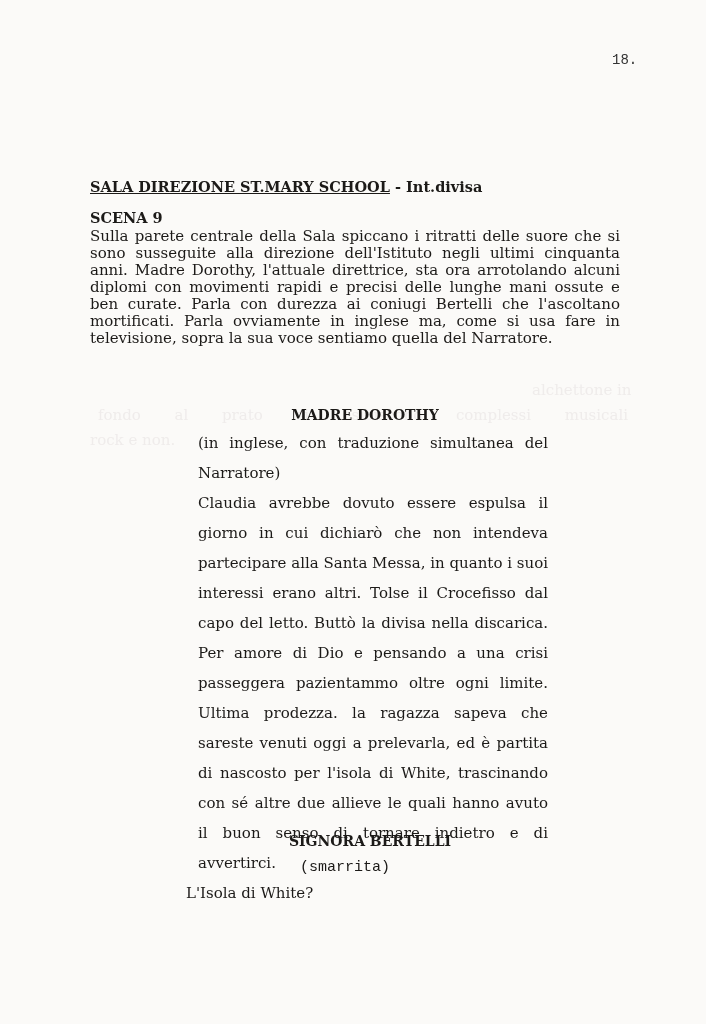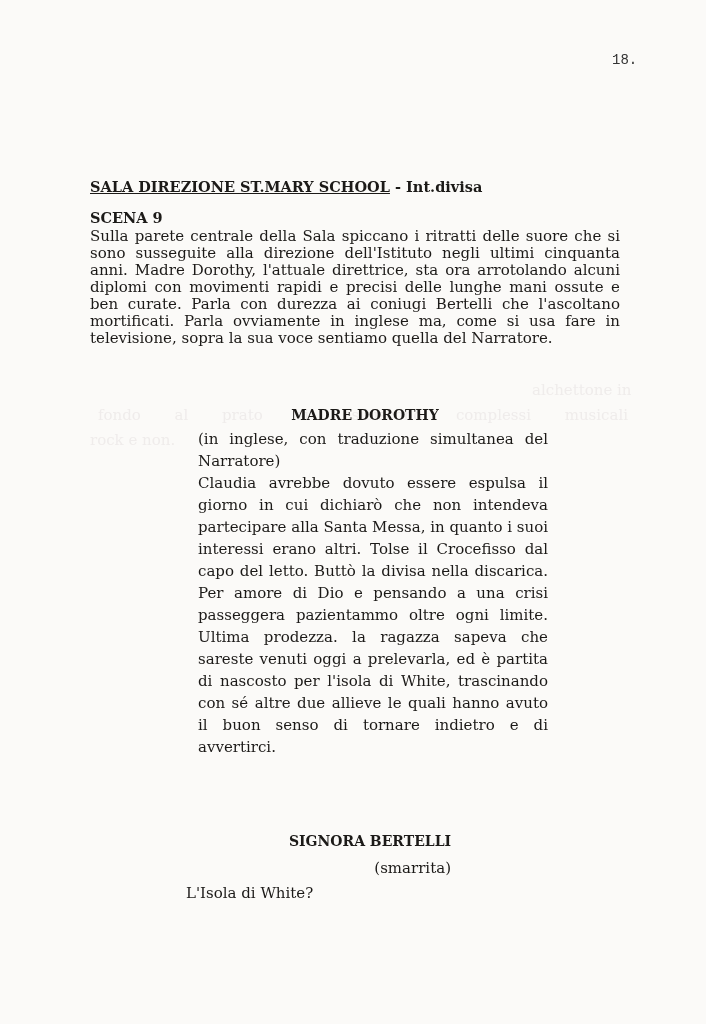--- a/index.html
+++ b/index.html
@@ -30,25 +30,25 @@
   .ghost {
     position: absolute; color: #efeceb; font-size: 15px;
     pointer-events: none;
   }
   .speaker {
     position: absolute; font-weight: bold; font-size: 14px;
     text-align: center;
   }
   .dialogue-block {
     position: absolute; left: 198px; width: 350px; top: 428px;
-    font-size: 15px; line-height: 22px; text-align: justify;
+    font-size: 15px; line-height: 30px; text-align: justify;
   }
   .paren-center {
-    position: absolute; left: 316px; width: 135px; text-align: right;
-    font-size: 15px; top: 859px;
+    position: absolute; left: 300px; width: 135px; text-align: left;
+    font-size: 15px; top: 859px; font-family: Liberation Mono, monospace;
   }
   .line-final { position: absolute; left: 186px; top: 884px; font-size: 15px; }
 </style>
 </head>
 <body>
 
 <div class="page-number">18.</div>
 
 <div class="scene-title">SCENA 9</div>
 <div class="location">

